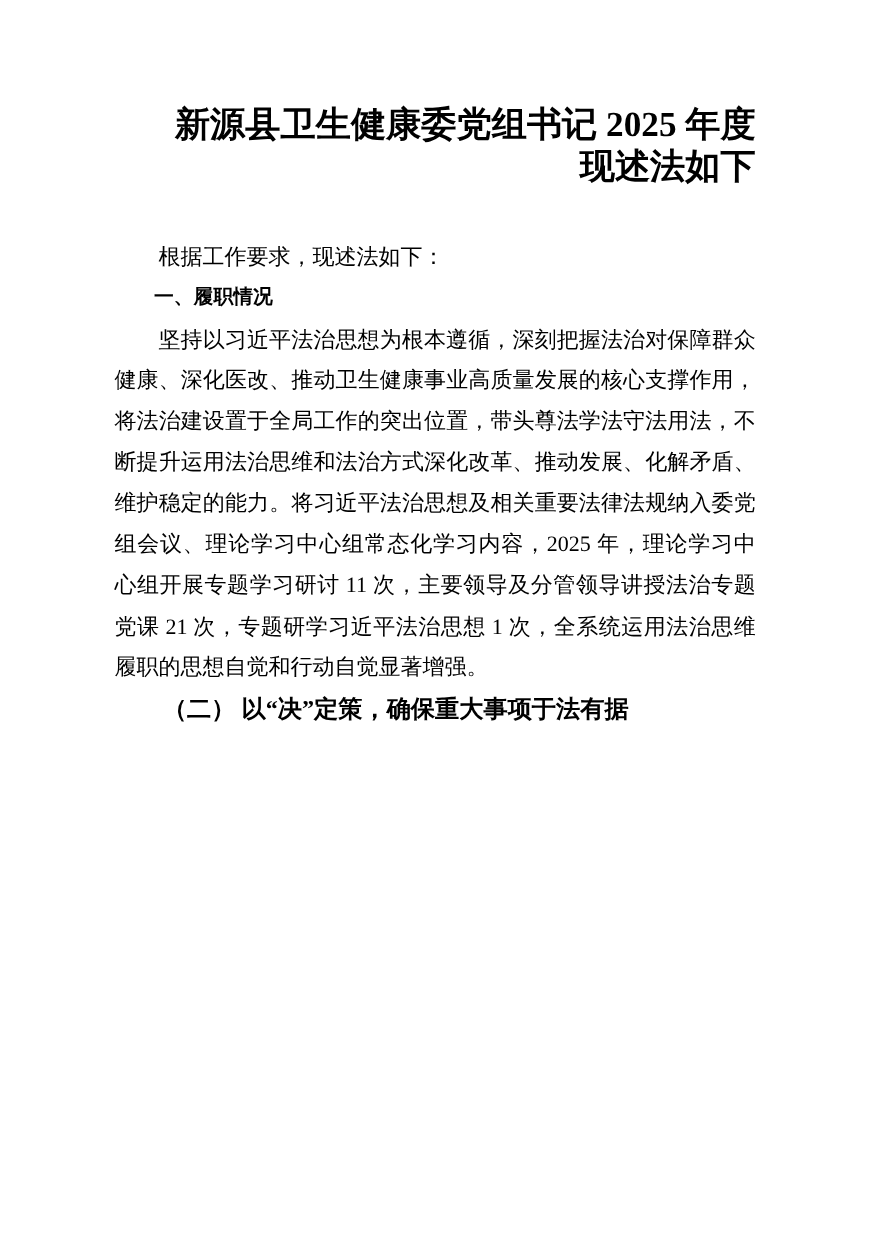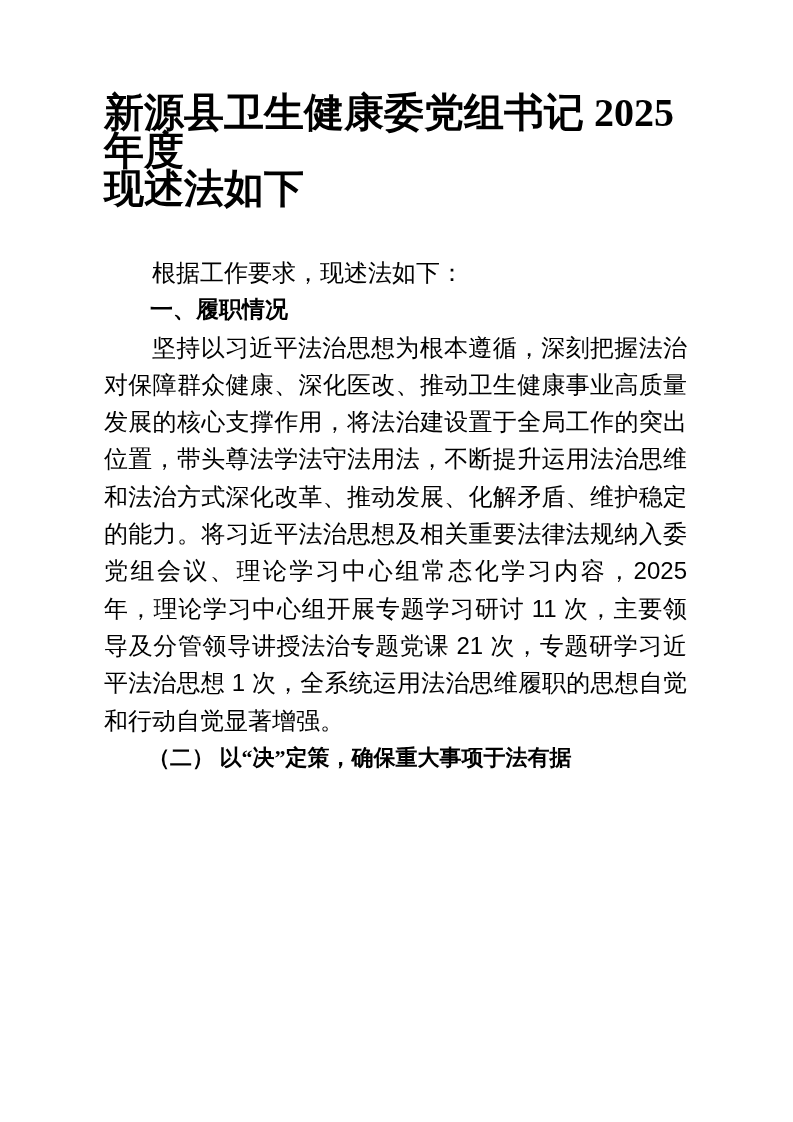--- a/index.html
+++ b/index.html
@@ -14,44 +14,44 @@
     box-sizing: border-box;
     margin: 0 auto;
     padding: 94px 106px 0 104px;
     background: #ffffff;
     color: #000000;
     font-family: "Liberation Serif", "DejaVu Serif", serif;
     overflow: hidden;
   }
   .doc-title {
     margin: 0 0 46px 0;
-    text-align: left;
-    font-size: 40px;
+    text-align: right;
+    font-size: 32px;
     font-weight: bold;
     line-height: 38px;
     font-family: "Liberation Serif", "DejaVu Serif", serif;
   }
   .title-line {
     display: block;
   }
   .body-para {
     margin: 0;
-    font-size: 24px;
+    font-size: 20px;
     line-height: 37.3px;
     text-align: justify;
     text-indent: 2em;
-    font-family: Liberation Sans, sans-serif;
+    font-family: Liberation Serif, serif;
   }
   .section-heading {
     margin: 0;
-    font-size: 23px;
+    font-size: 18px;
     line-height: 37.3px;
     font-weight: bold;
     text-indent: 2em;
-    font-family: Liberation Sans, sans-serif;
+    font-family: Liberation Mono, monospace;
   }
   .subsection-heading {
     margin: 0;
     font-size: 22px;
     line-height: 37.3px;
     font-weight: bold;
     text-indent: 2em;
     font-family: "Liberation Serif", "DejaVu Serif", serif;
   }
 </style>

